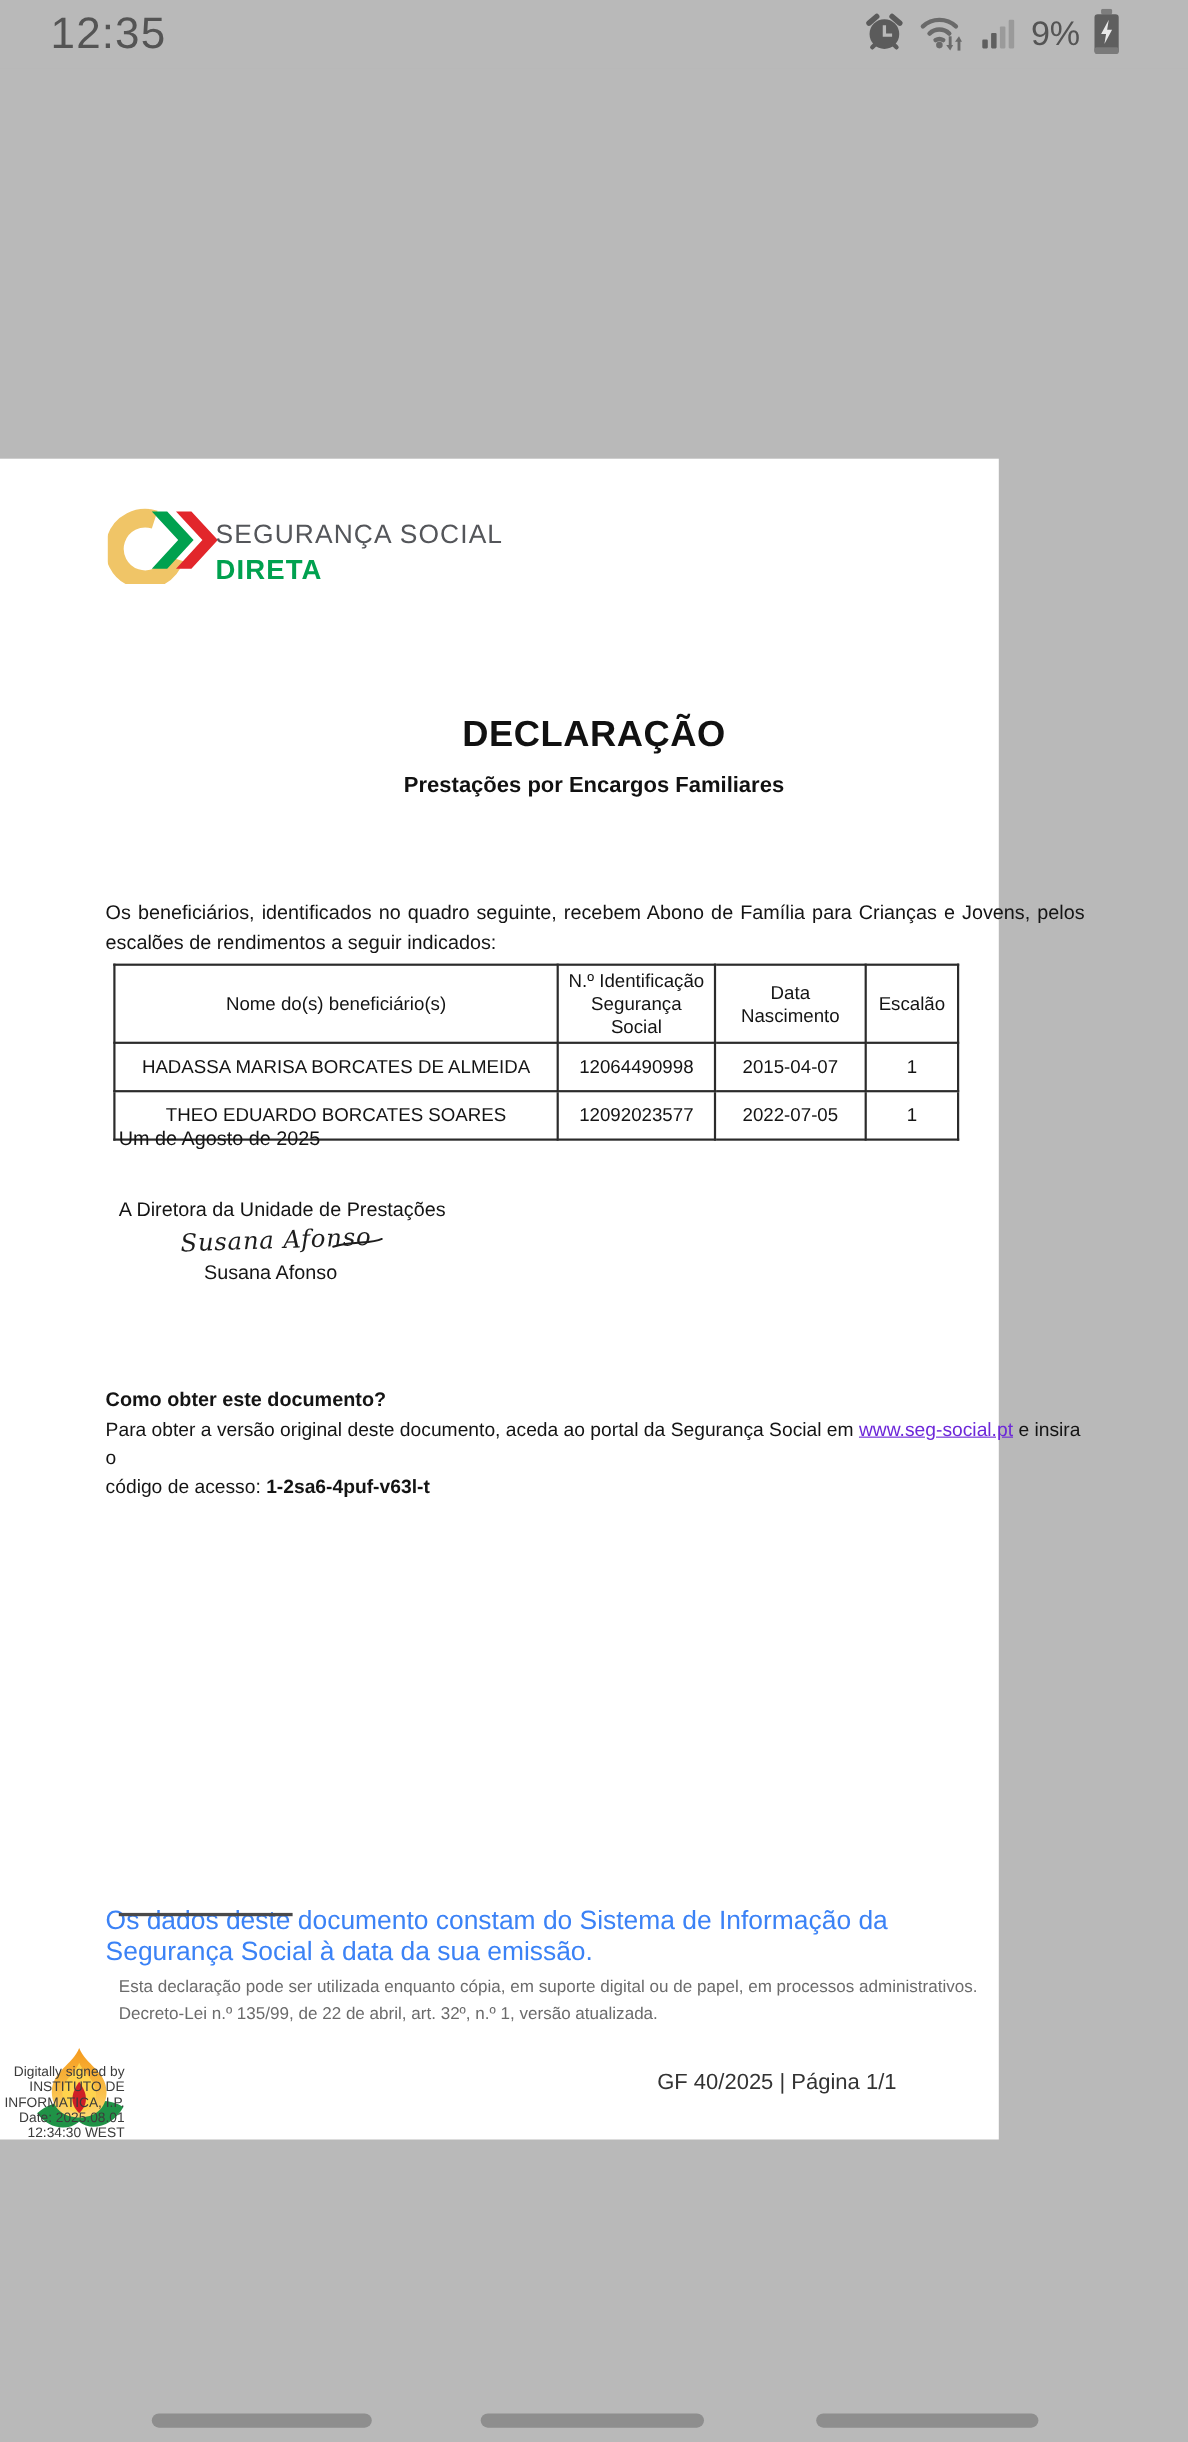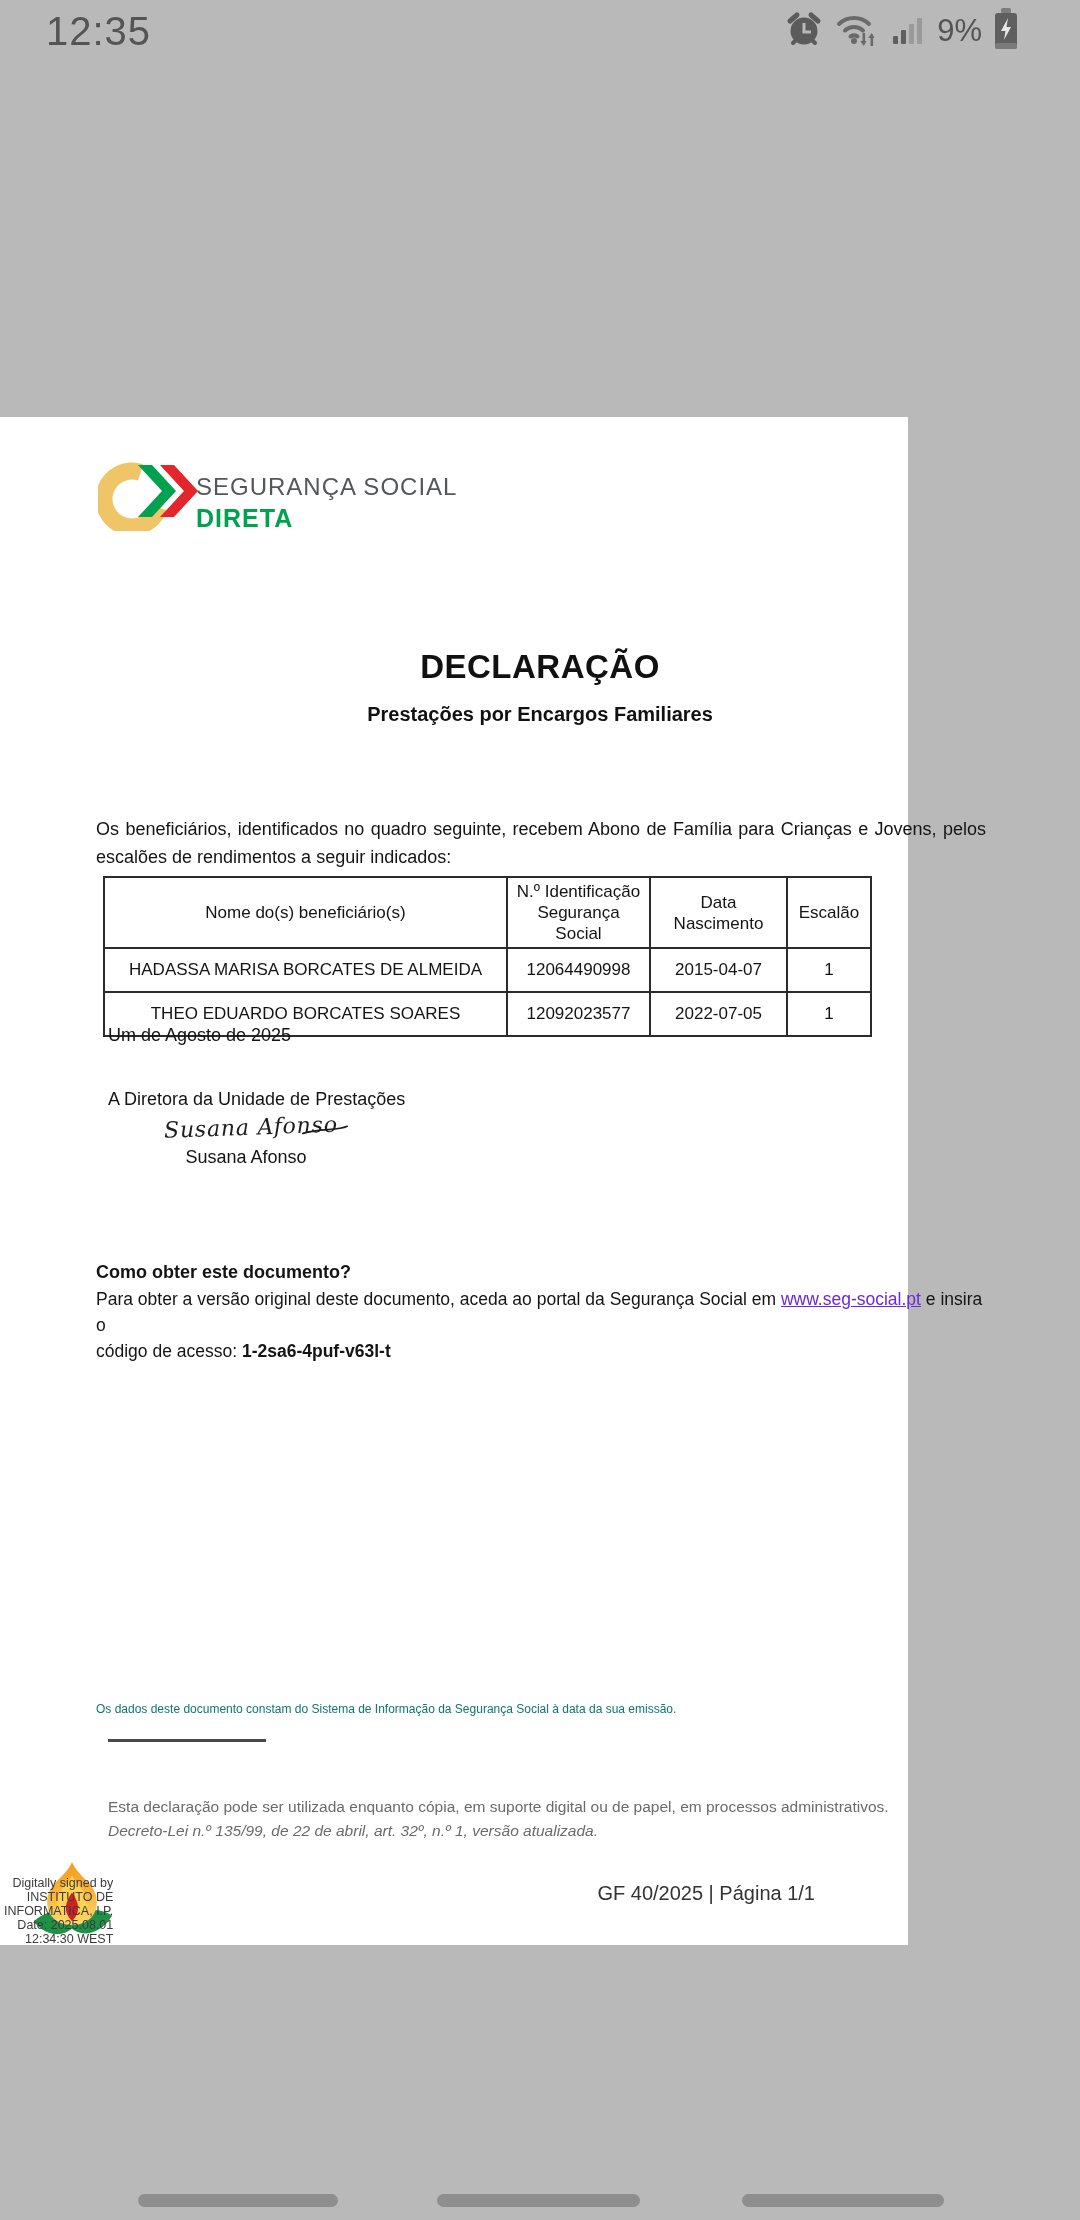--- a/index.html
+++ b/index.html
@@ -33,24 +33,24 @@
   table.ben tbody td { height:44px; }
 
   .plain { font-size:18px; color:#141414; white-space:nowrap; }
   .centered-name { width:280px; text-align:center; }
 
   .howto-head { font-size:18px; font-weight:bold; color:#141414; }
   .howto-body { font-size:17.5px; line-height:26px; color:#141414; width:890px; }
   .howto-body a { color:#6d28d9; text-decoration:underline; }
   .howto-body strong { font-weight:bold; }
 
-  .emission { font-size:12px; color:#0f766e; }
+  .emission { font-size:24px; color:#3b82f6;margin-top:31px; }
   .divider { width:158px; border-top:3px solid #4a4a4a; }
   .legal { font-size:15.5px; color:#6b6b6b; line-height:24px; }
-  .legal .it { font-style:italic; }
+  .legal .it { }
 
   .footer-ref { font-size:20px; color:#333; white-space:nowrap; }
 
   
   .stamp { left:4px; top:1443px; width:230px; height:92px;text-align:right; }
   .stamp svg { position:absolute; left:20px; top:0; }
   .stamp-text { position:absolute; left:0; top:16px; font-size:12.5px; line-height:14px; color:#3c3c3c; white-space:nowrap; }
 
   
   .pill { position:absolute; height:13px; border-radius:7px; background:#8e8e8e; }

